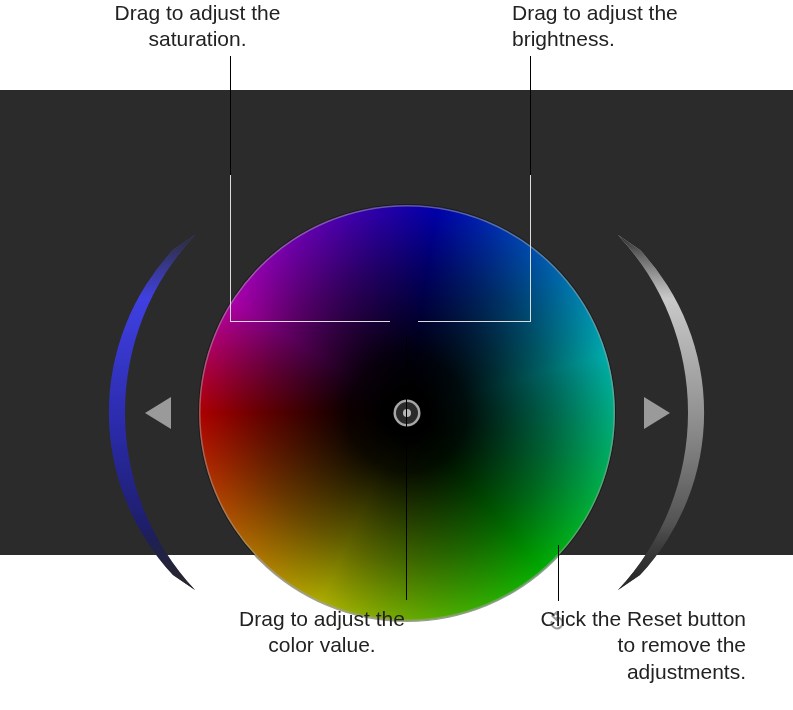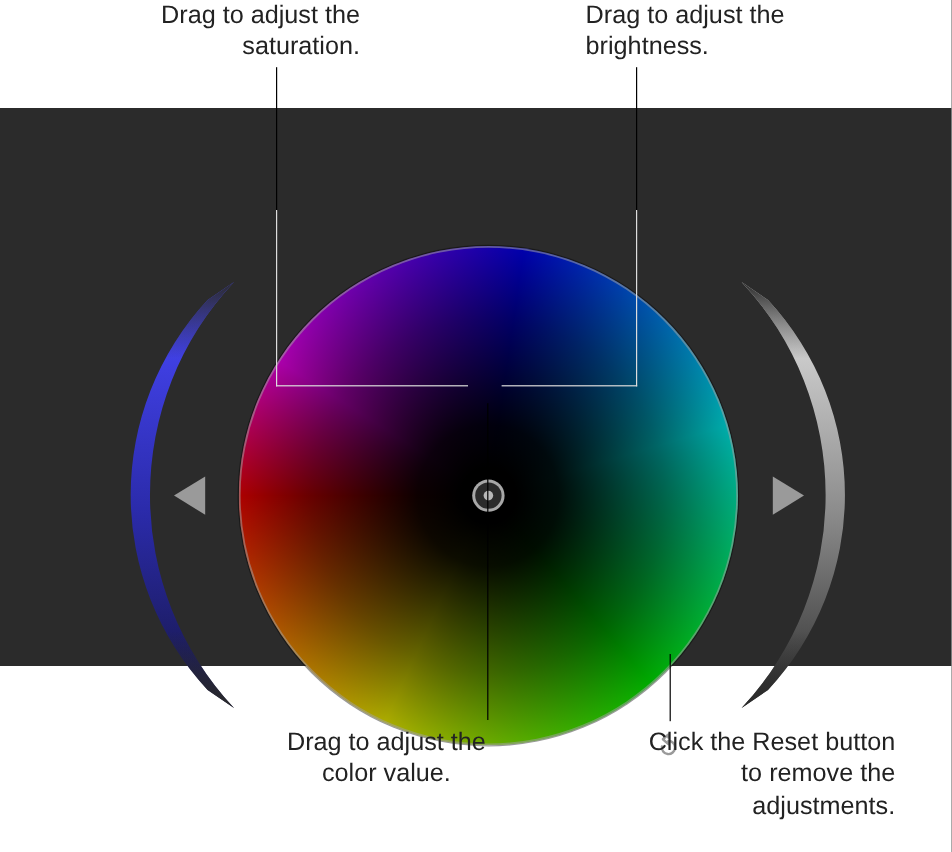--- a/index.html
+++ b/index.html
@@ -7,22 +7,22 @@
       width: 793px;
       height: 710px;
       background: #fff;
       font-family: -apple-system, "Helvetica Neue", Arial, sans-serif;
       font-size: 21px;
       color: #222;
       position: relative;
       overflow: hidden;
     }
     .callout { position: absolute; line-height: 1.25; }
-    .callout-tl { left: 95px; top: 0; text-align: right; width: 205px; }
-    .callout-tr { left: 488px; top: 0; text-align: left; width: 210px; }
+    .callout-tl { left: 95px; top: 0; text-align: center; width: 205px; }
+    .callout-tr { left: 512px; top: 0; text-align: left; width: 210px; }
     .callout-bl { left: 232px; top: 606px; text-align: center; width: 180px; }
     .callout-br { left: 536px; top: 606px; text-align: right; width: 210px; }
 
     .panel {
       position: absolute;
       left: 0; top: 90px;
       width: 793px; height: 465px;
       background: #2b2b2b;
     }
 

